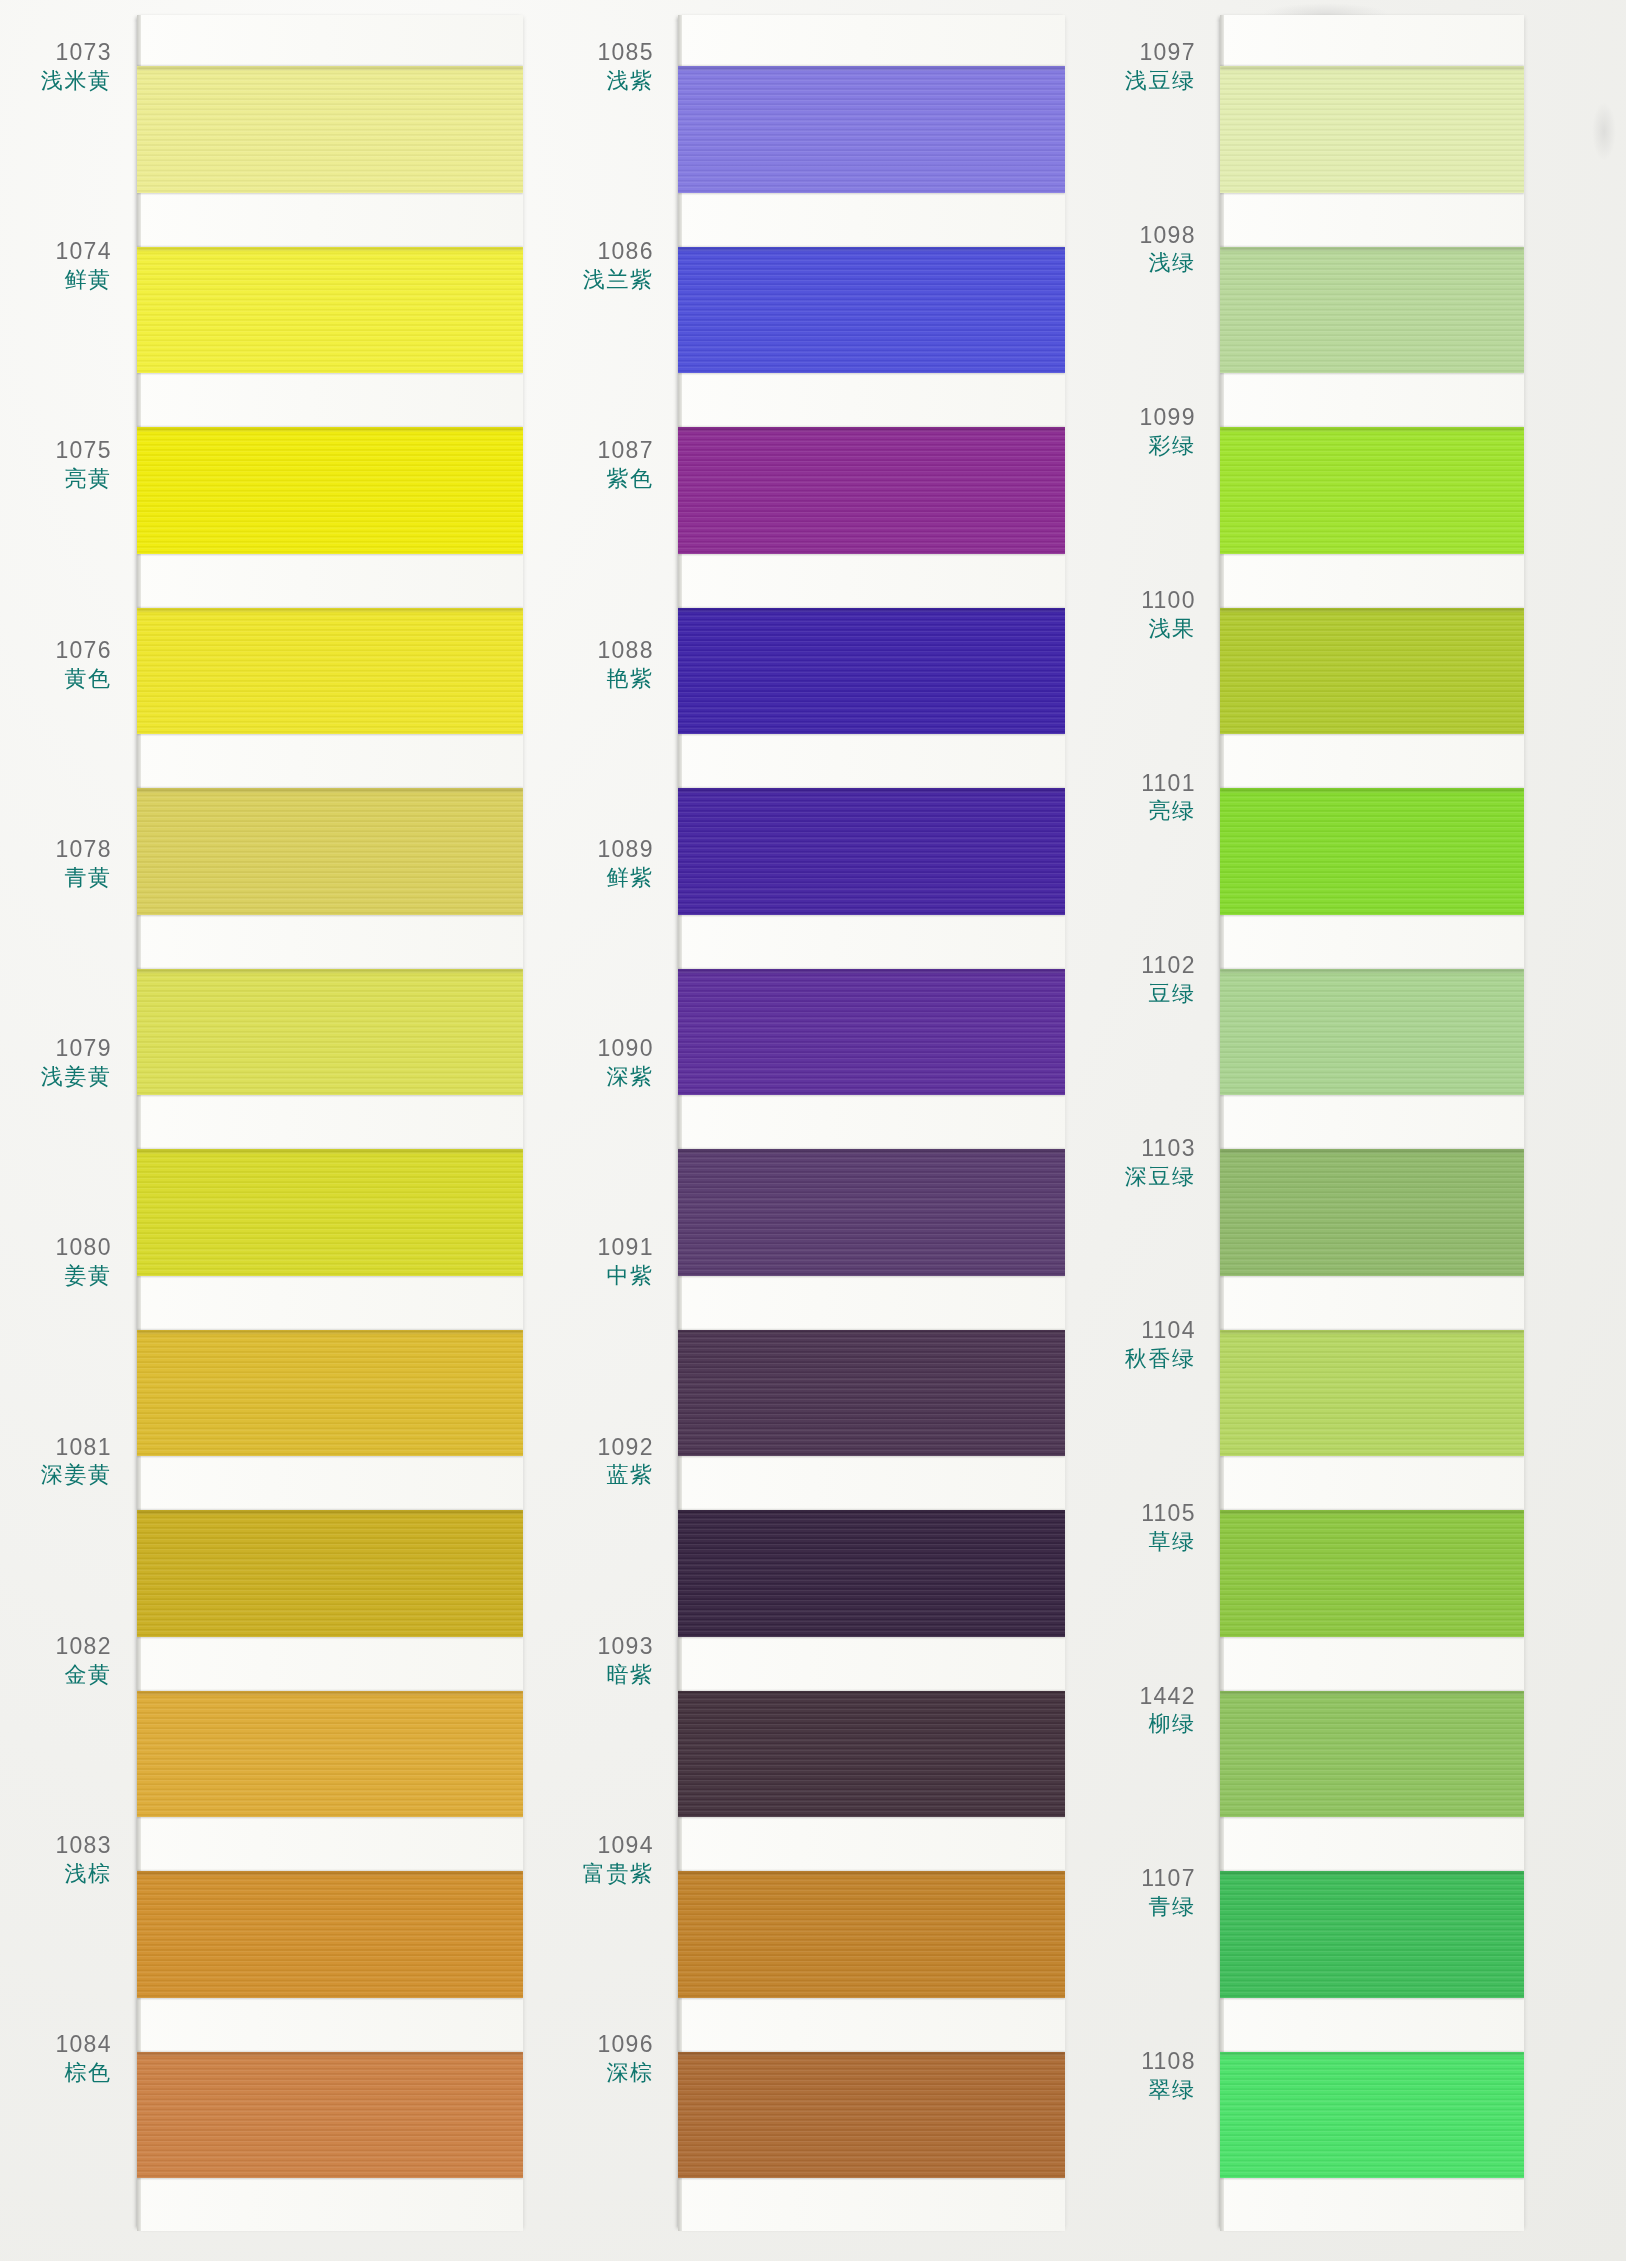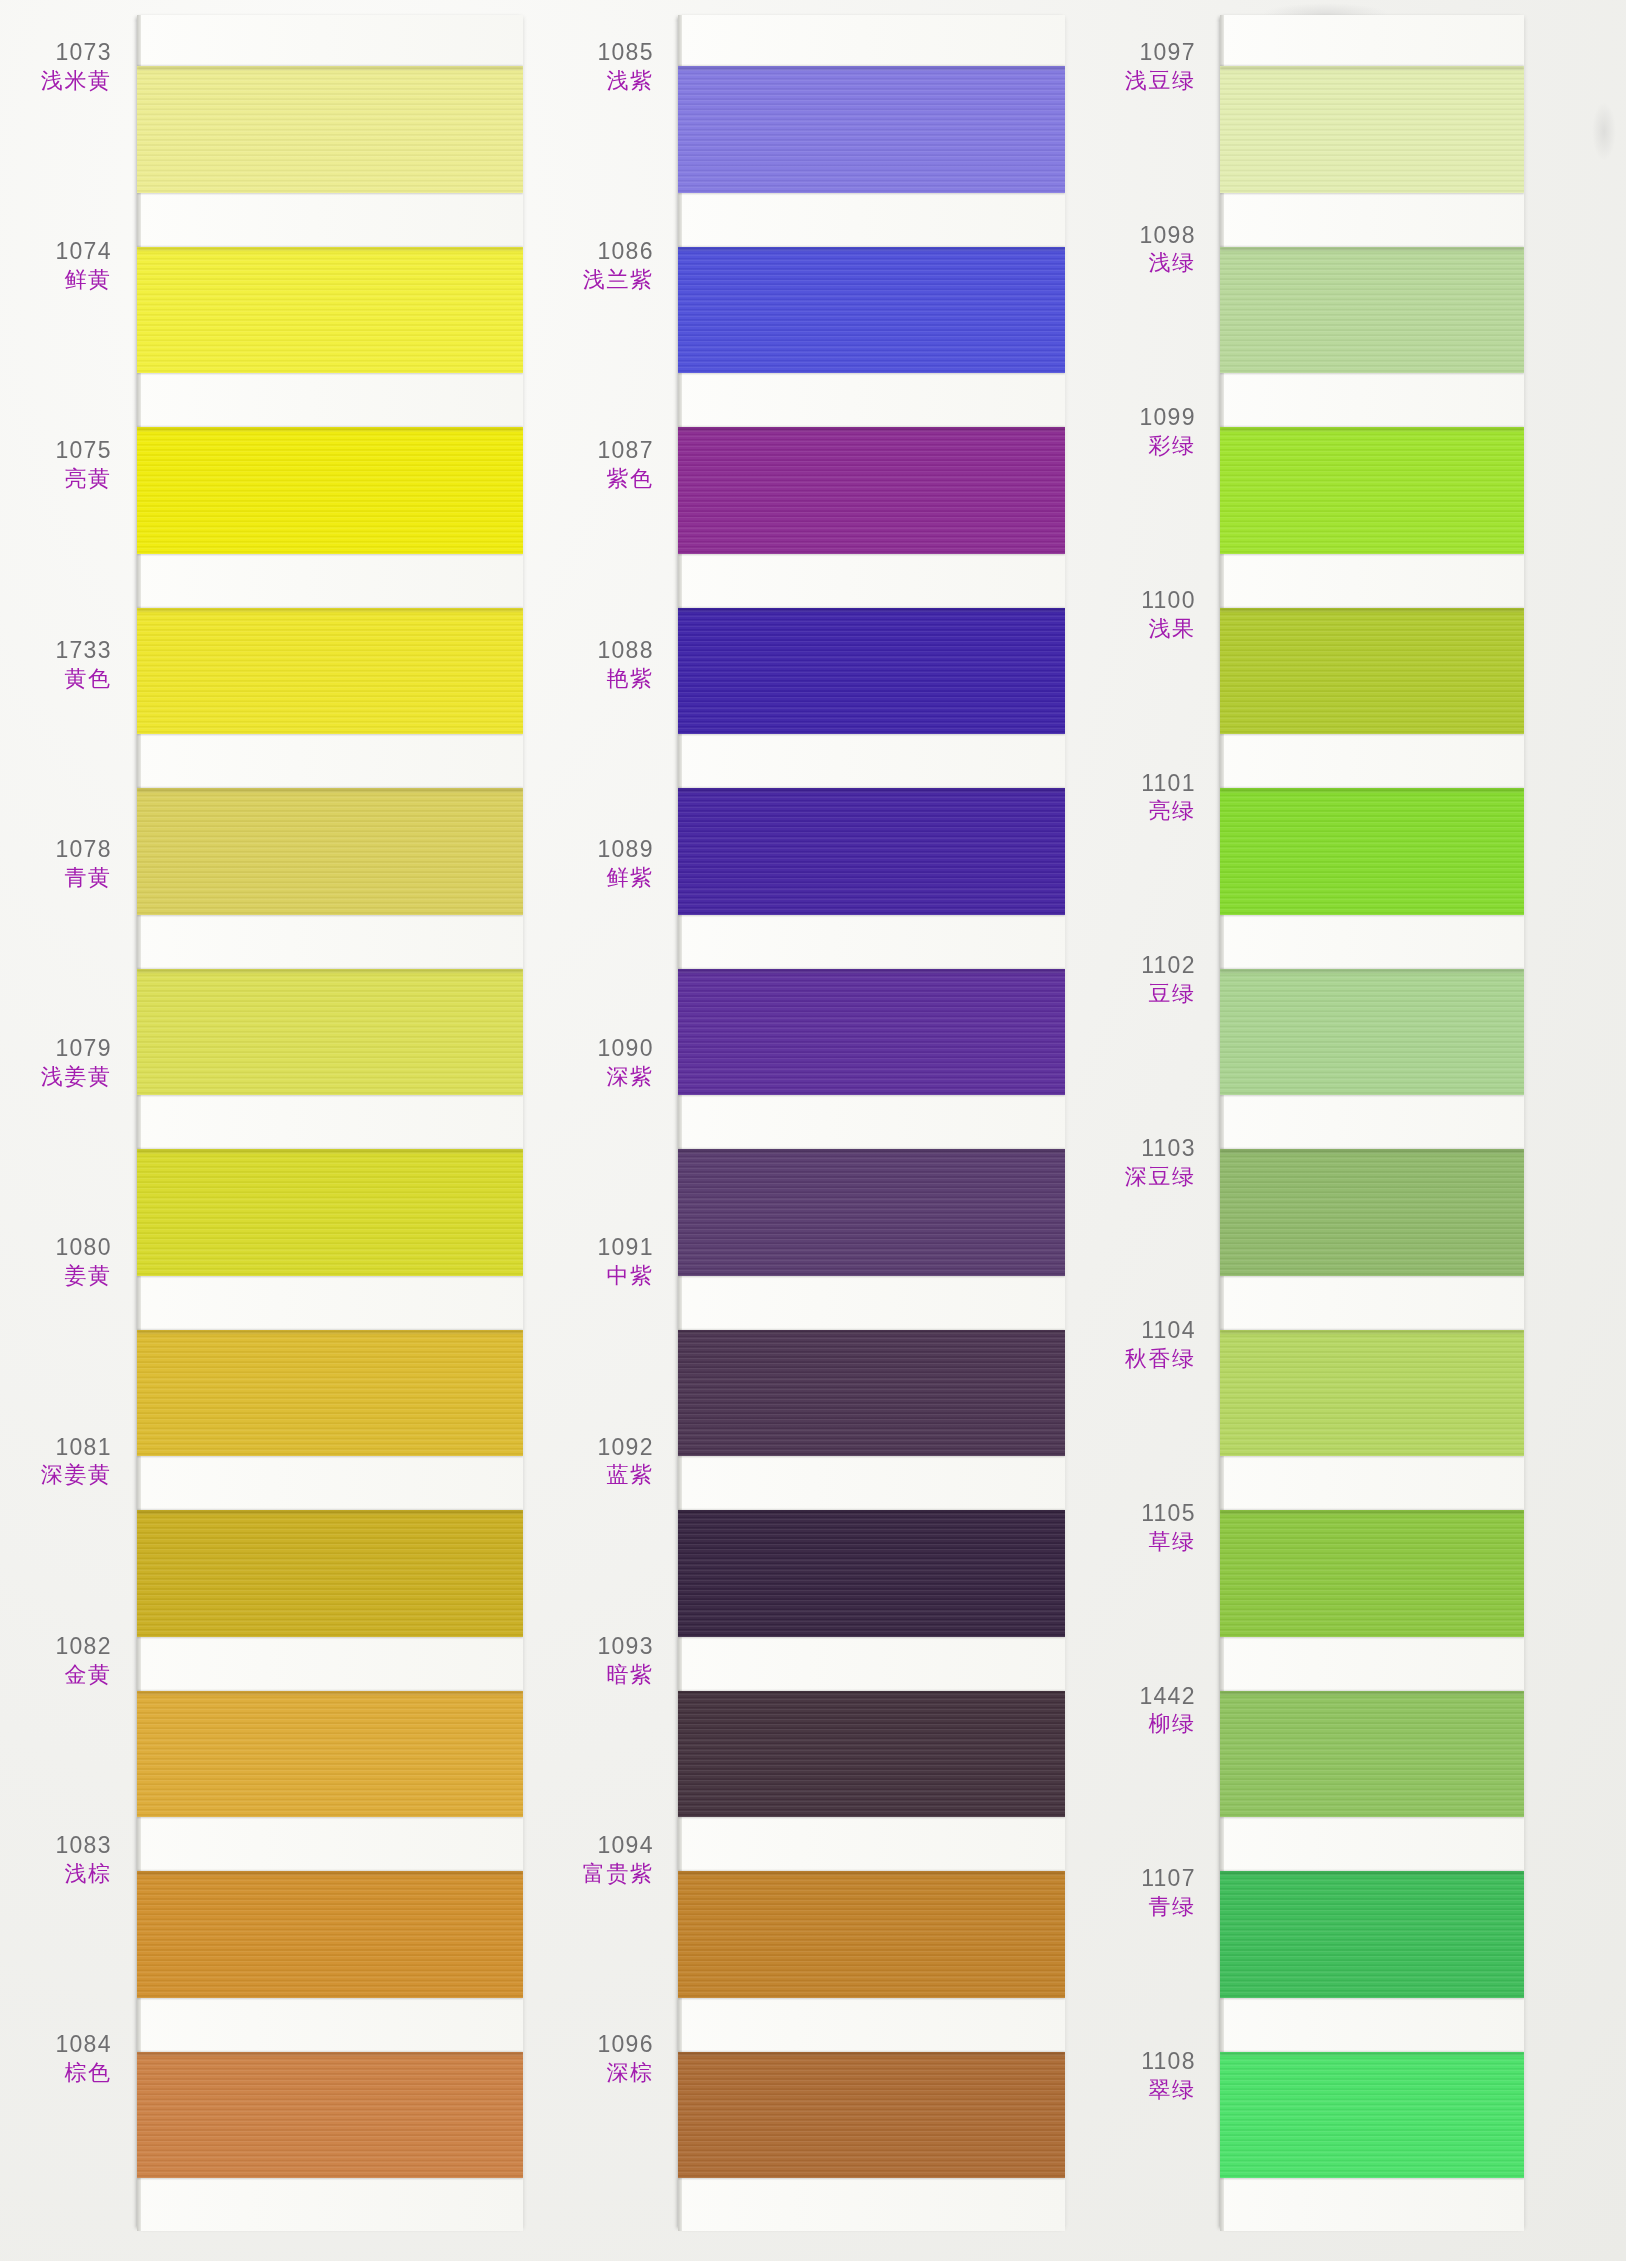--- a/index.html
+++ b/index.html
@@ -68,21 +68,21 @@
   }
   .code{
     font-size:23px;
     color:#6e6e70;
     letter-spacing:1.3px;
     line-height:1.18;
     font-weight:400;
   }
   .cname{
     font-size:22px;
-    color:#a21caf;
+    color:#0f766e;
     letter-spacing:1.7px;
     line-height:1.2;
     margin-top:1.7px;
   }
   .swatch-wrap{
     flex:1 1 0;
     display:flex;
     align-items:center;
     width:100%;
   }
@@ -147,21 +147,21 @@
         </div>
       <div class="label-row">
           <span class="code">1074</span>
           <span class="cname">鲜黄</span>
         </div>
       <div class="label-row">
           <span class="code">1075</span>
           <span class="cname">亮黄</span>
         </div>
       <div class="label-row">
-          <span class="code">1733</span>
+          <span class="code">1076</span>
           <span class="cname">黄色</span>
         </div>
       <div class="label-row">
           <span class="code">1078</span>
           <span class="cname">青黄</span>
         </div>
       <div class="label-row">
           <span class="code">1079</span>
           <span class="cname">浅姜黄</span>
         </div>

